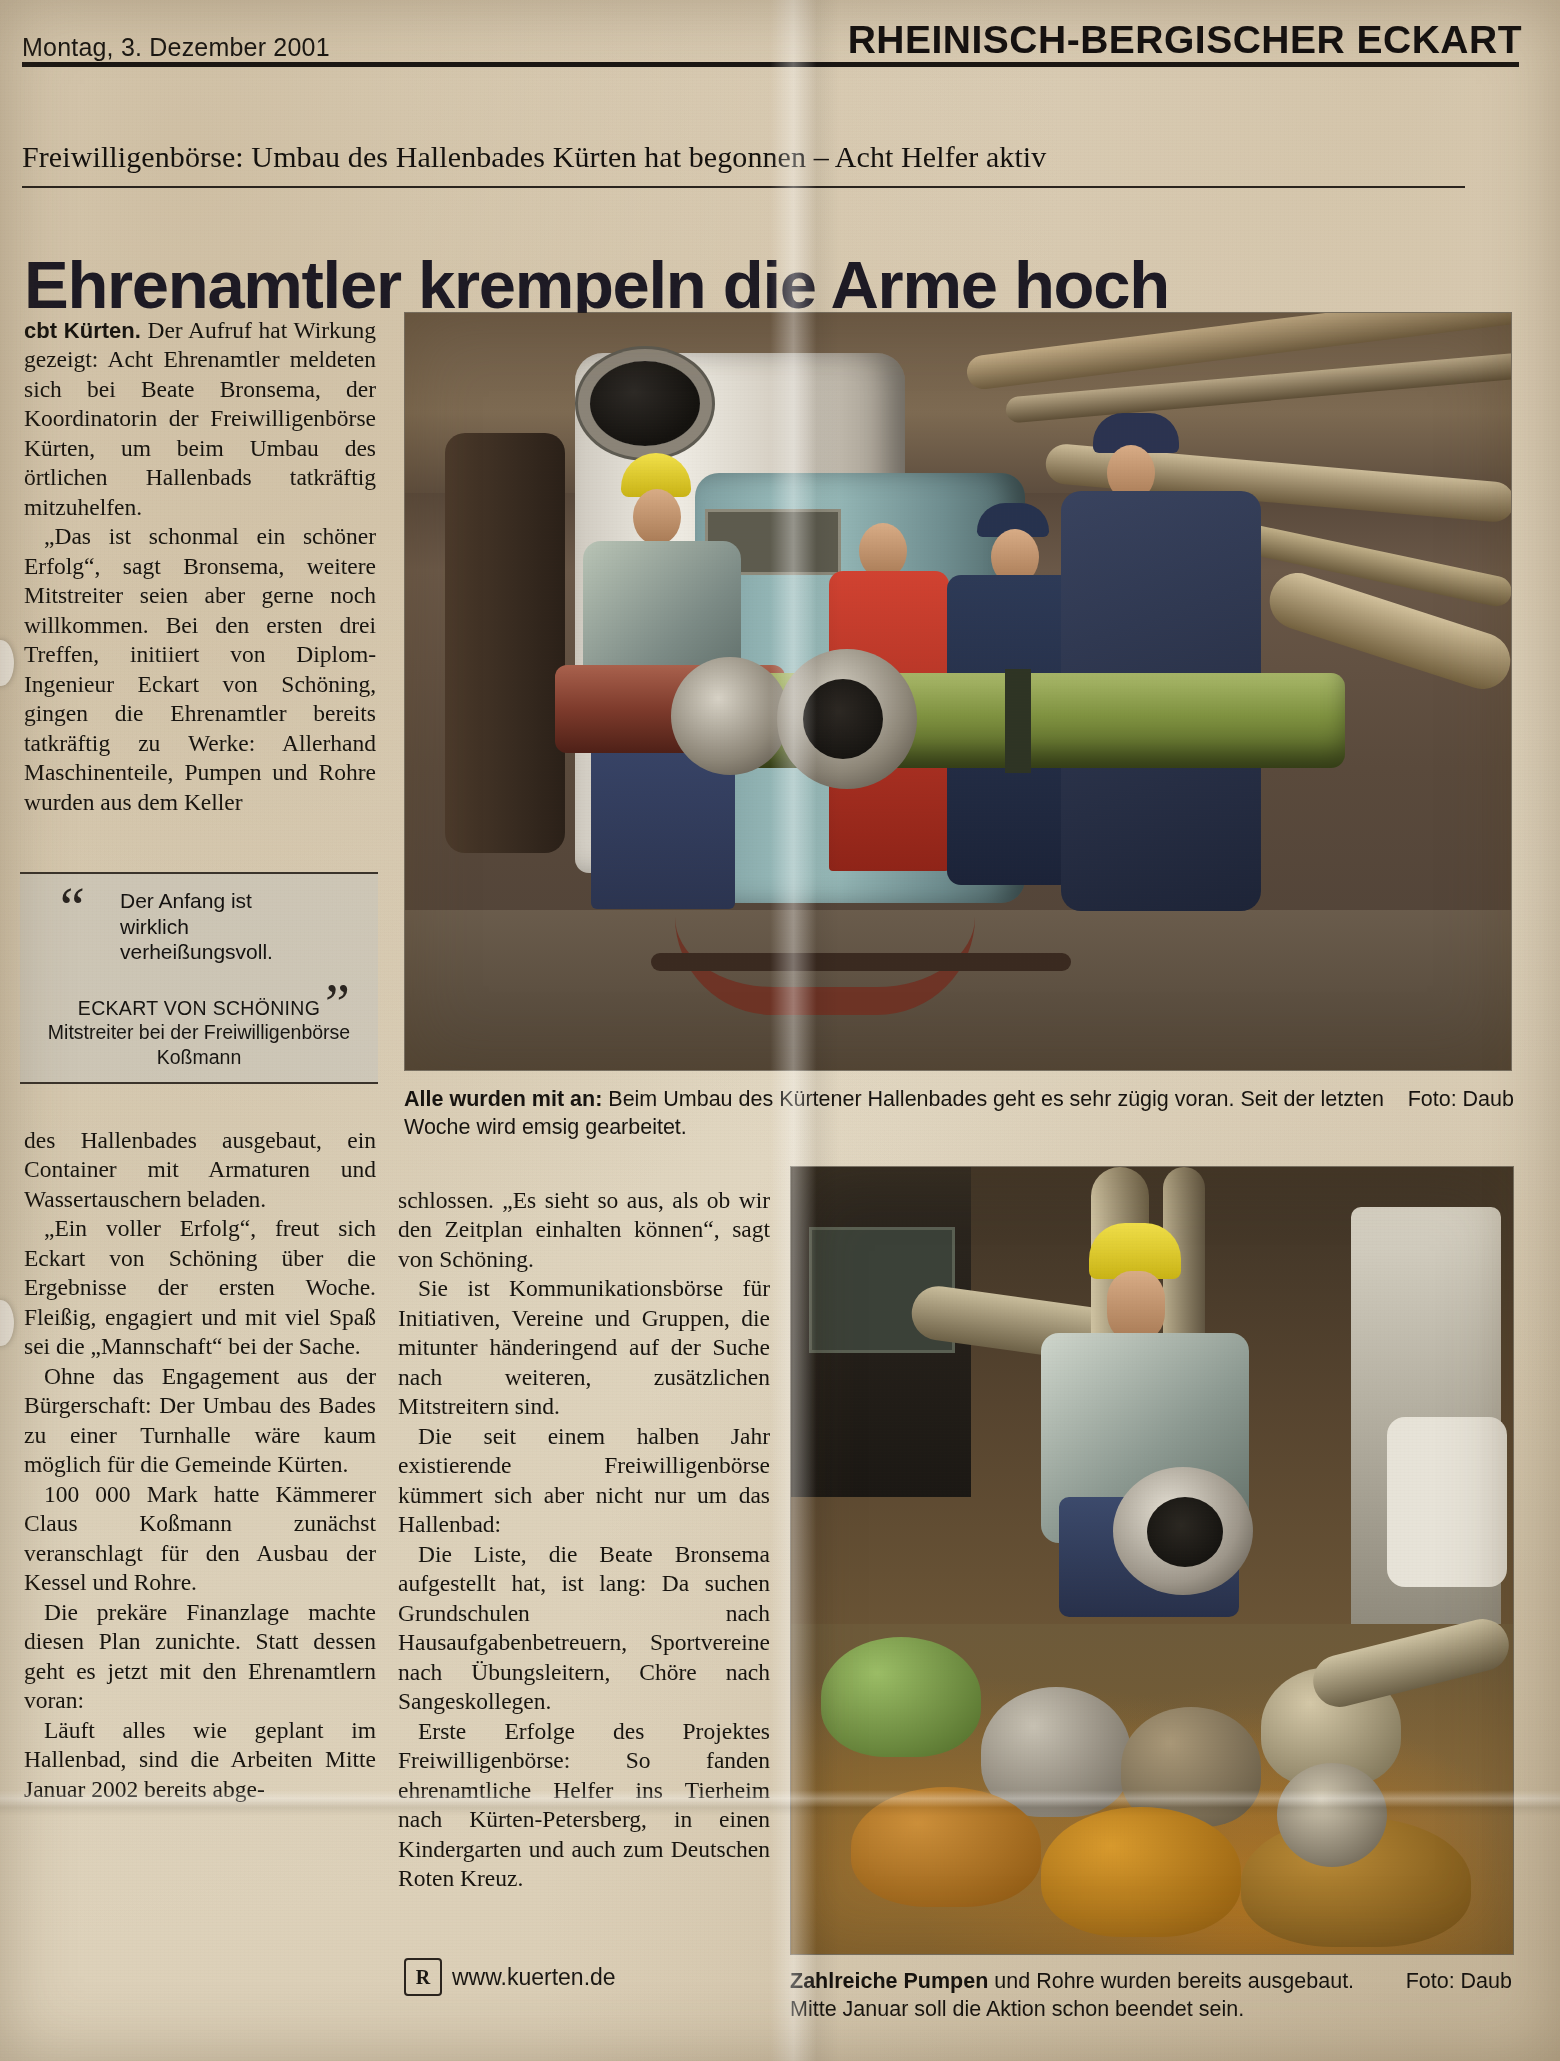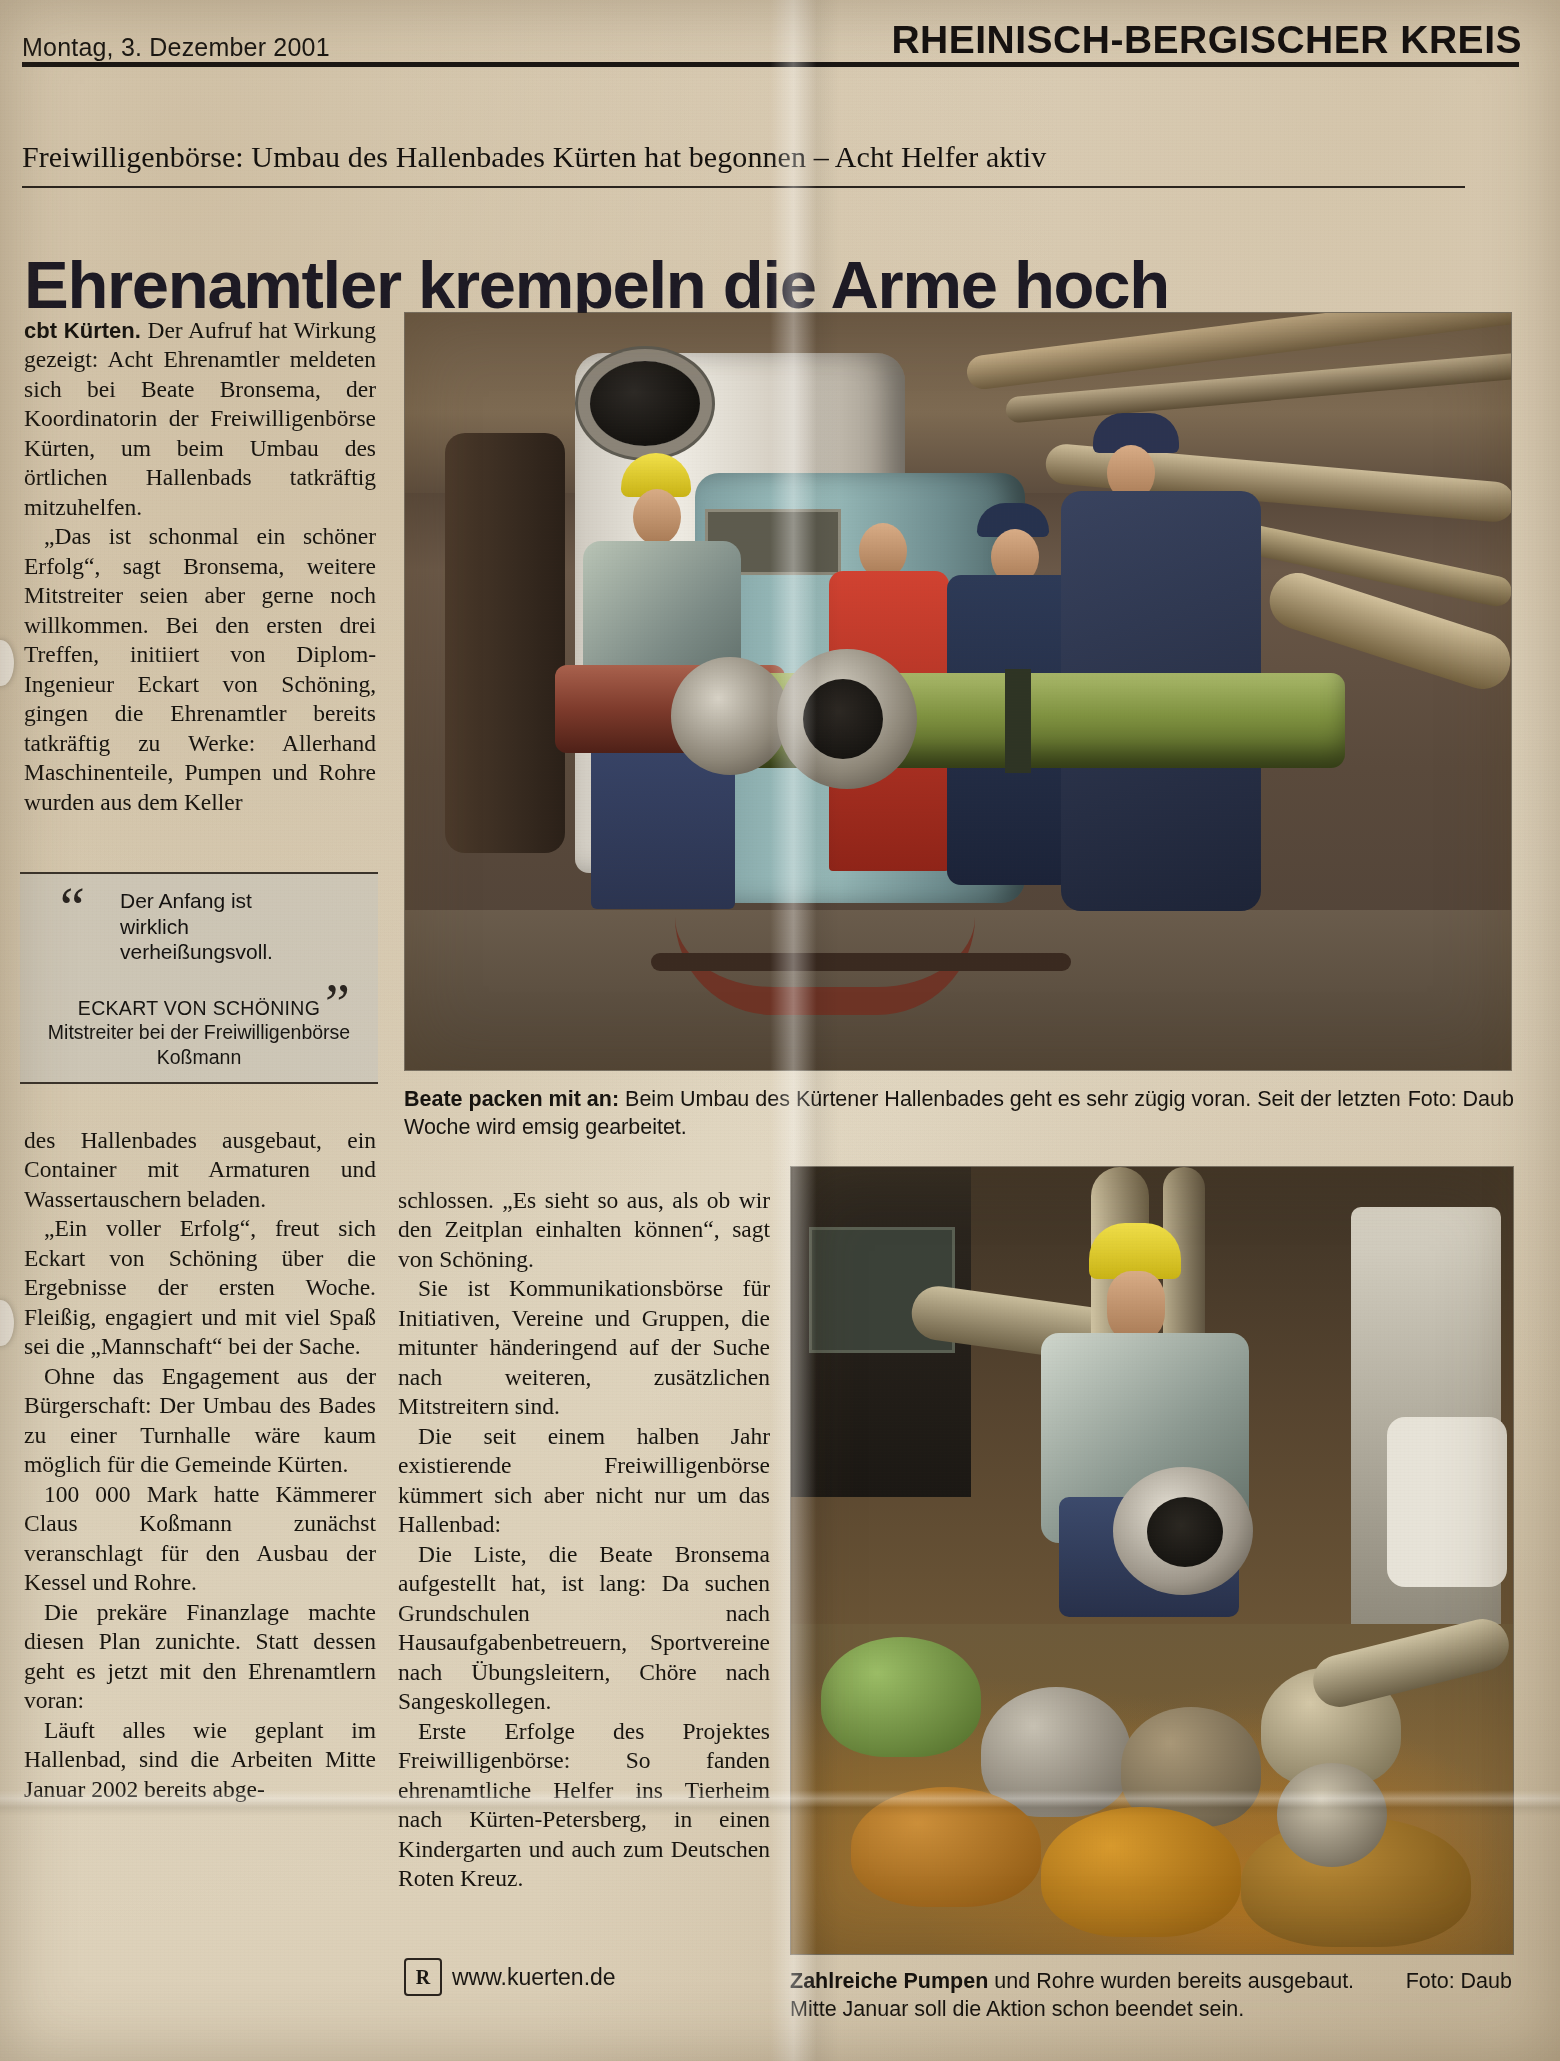--- a/index.html
+++ b/index.html
@@ -331,21 +331,21 @@
 </head>
 <body>
 
 <div class="page">
   <div class="paper"></div>
 
   <div class="content">
 
     <div class="masthead">
       <div class="date-line">Montag, 3. Dezember 2001</div>
-      <div class="kreis-title">RHEINISCH-BERGISCHER KREIS</div>
+      <div class="kreis-title">RHEINISCH-BERGISCHER ECKART</div>
     </div>
     <div class="rule-top"></div>
 
     <div class="kicker">Freiwilligenbörse: Umbau des Hallenbades Kürten hat begonnen – Acht Helfer aktiv</div>
     <div class="rule-kicker"></div>
 
     <h1 class="headline">Ehrenamtler krempeln die Arme hoch</h1>
 
     <div class="col" id="col1">
       <p class="first"><span class="lead-in">cbt Kürten.</span><span> Der Aufruf hat Wirkung gezeigt: Acht Ehrenamtler meldeten sich bei Beate Bronsema, der Koordinatorin der Freiwilligenbörse Kürten, um beim Umbau des örtlichen Hallenbads tatkräftig mitzuhelfen.</span></p>
@@ -419,21 +419,21 @@
       <div class="p1-flange" style="left:266px;top:344px;"></div>
       <div class="p1-flange" style="left:372px;top:336px;width:140px;height:140px;"></div>
       <div style="position:absolute;left:398px;top:366px;width:80px;height:80px;border-radius:50%;background:radial-gradient(circle at 45% 40%,#2c2823,#0e0d0b);"></div>
       <div style="position:absolute;left:600px;top:356px;width:26px;height:104px;background:#2e3424;"></div>
       <div style="position:absolute;left:246px;top:640px;width:420px;height:18px;background:#3a2a20;border-radius:9px;"></div>
       <div class="edge-shadow"></div>
     </div>
 
     <div class="caption" id="cap1">
       <span class="credit">Foto: Daub</span>
-      <b>Beate packen mit an:</b><span> Beim Umbau des Kürtener Hallenbades geht es sehr zügig voran. Seit der letzten Woche wird emsig gearbeitet.</span>
+      <b>Alle wurden mit an:</b><span> Beim Umbau des Kürtener Hallenbades geht es sehr zügig voran. Seit der letzten Woche wird emsig gearbeitet.</span>
     </div>
 
     <div class="photo" id="photo2">
       <div class="p2-bg"></div>
 
       <div style="position:absolute;left:0;top:0;width:180px;height:330px;background:linear-gradient(180deg,#2e2820,#1b1814);"></div>
       <div style="position:absolute;left:18px;top:60px;width:140px;height:120px;background:#3b4138;border:3px solid #5a6053;"></div>
       <div class="pipe" style="left:120px;top:130px;width:210px;height:54px;background:linear-gradient(180deg,#c9bd9c,#6d6147);transform:rotate(8deg);"></div>
       <div class="pipe" style="left:300px;top:0px;width:58px;height:320px;background:linear-gradient(90deg,#cfc3a2,#6a5e45);"></div>
       <div class="pipe" style="left:372px;top:0px;width:42px;height:300px;background:linear-gradient(90deg,#b9ad8d,#5f5440);"></div>

